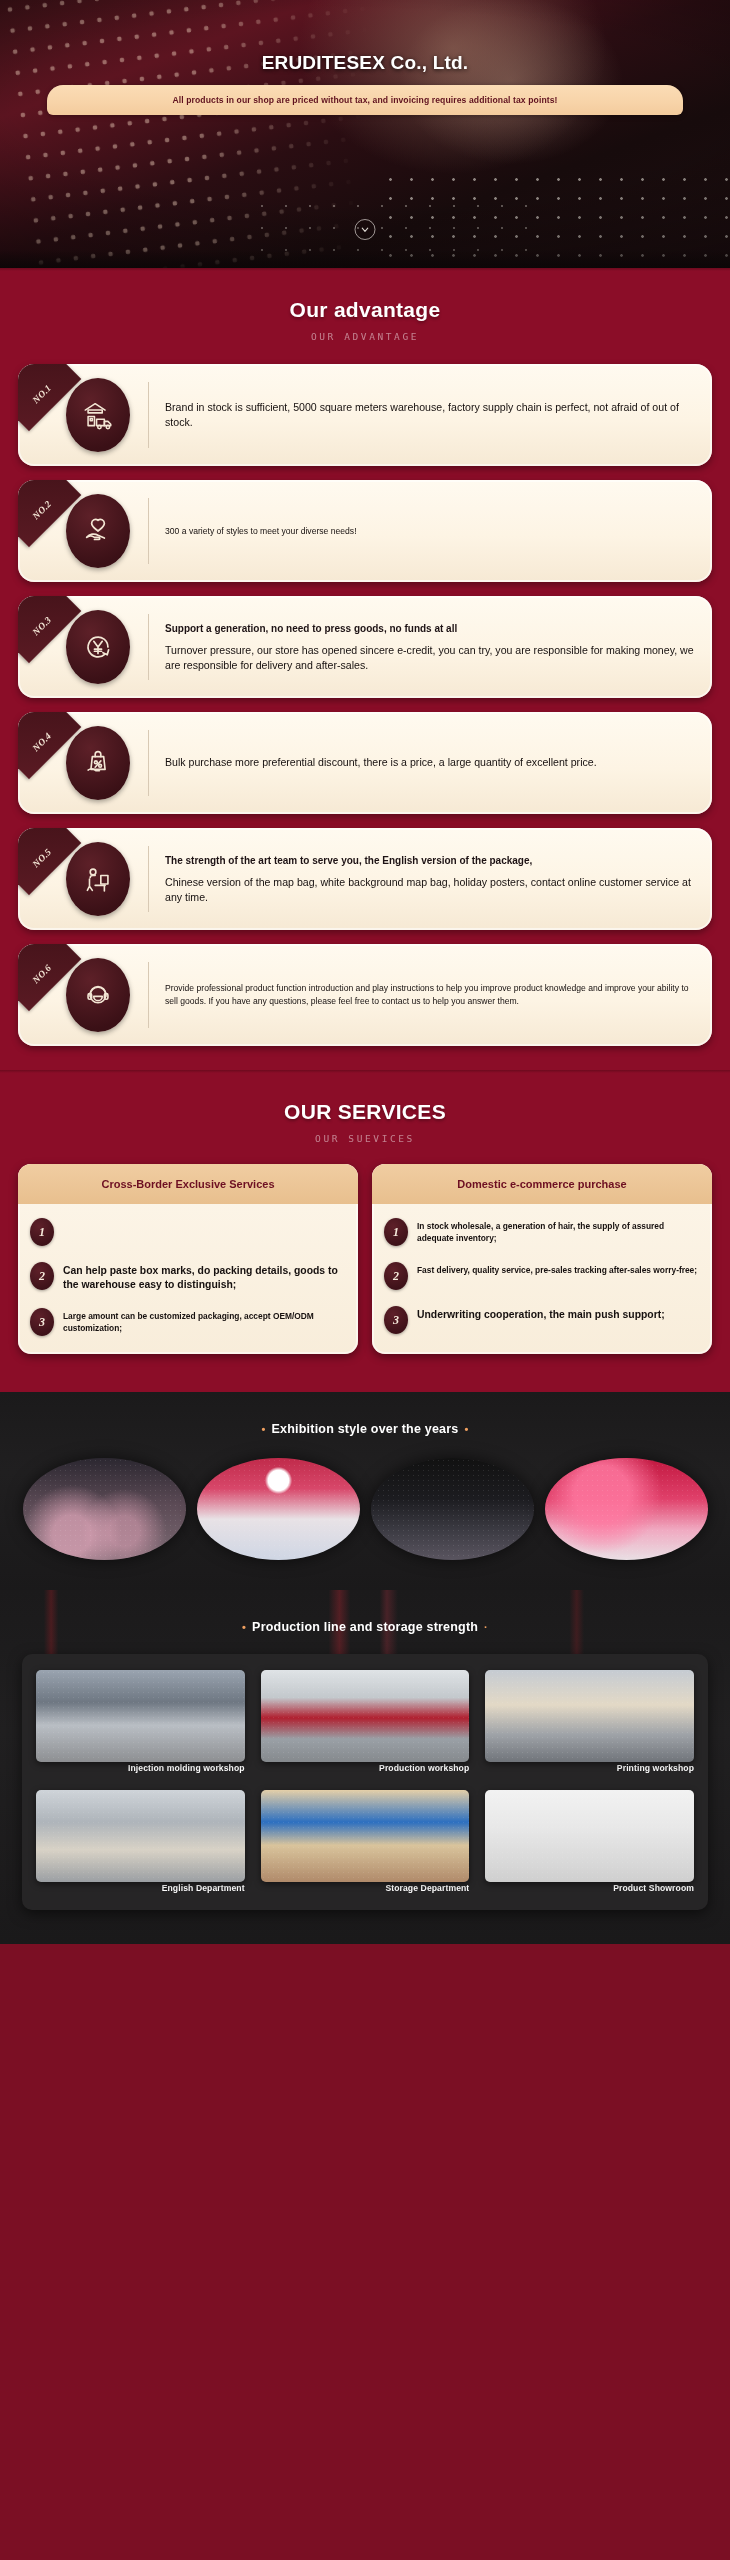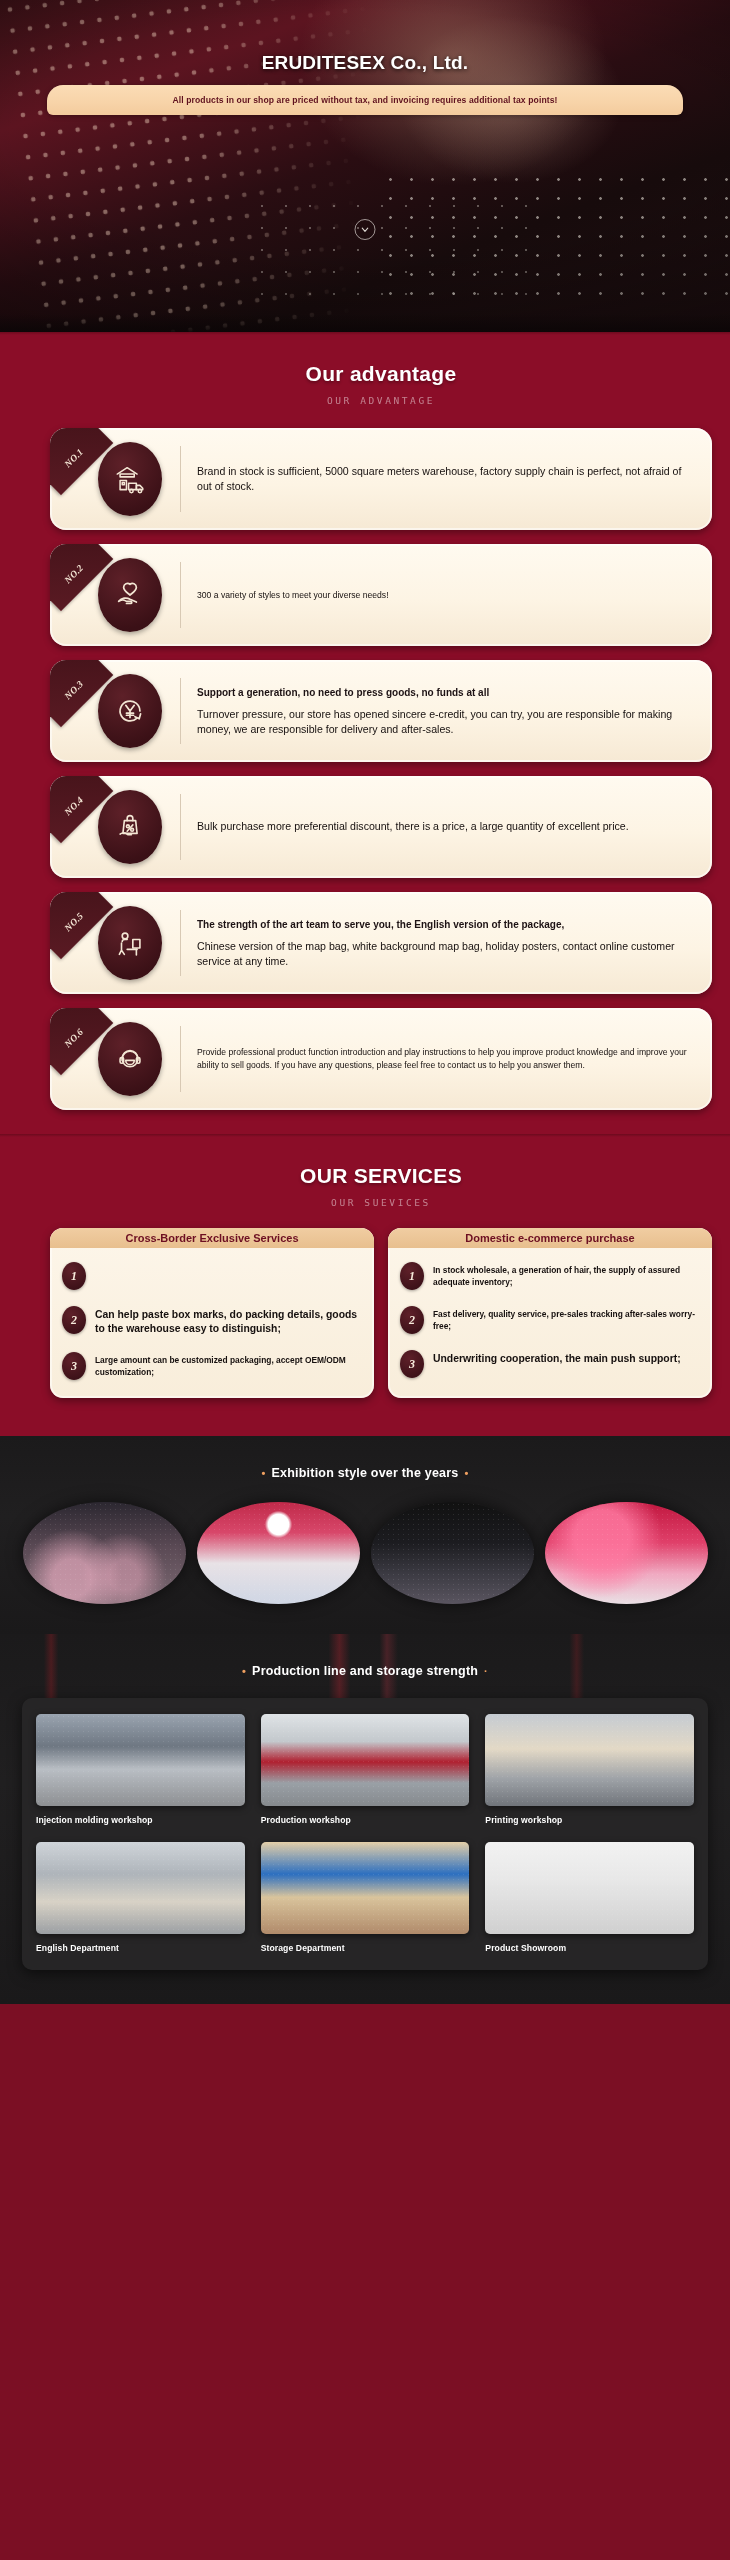--- a/index.html
+++ b/index.html
@@ -8,21 +8,21 @@
     font-family:"Liberation Sans", sans-serif;
     background:#7b0f24;
     width:730px;
     overflow-x:hidden;
   }
 
   
   .hero {
     position:relative;
     width:730px;
-    height:332px;
+    height:268px;
     overflow:hidden;
     background:#1a0d0e;
   }
   .hero-photo {
     position:absolute; inset:0;
     background:
       radial-gradient(ellipse 220px 180px at 62% 18%, rgba(160,120,100,.55), transparent 70%),
       radial-gradient(ellipse 160px 120px at 70% 30%, rgba(200,160,140,.35), transparent 70%),
       linear-gradient(160deg,#3a1116 0%, #5c1420 22%, #2a0d12 48%, #170b0c 70%, #1d0e10 100%);
   }
@@ -80,21 +80,21 @@
     display:flex; align-items:center; justify-content:center;
     color:rgba(240,236,230,.9);
     font-size:10px; line-height:1;
   }
   .hero-bottom-fade {
     position:absolute; left:0; bottom:0; width:100%; height:18px;
     background:linear-gradient(180deg, rgba(12,6,7,0), rgba(12,6,7,.92));
   }
 
   
-  .sec-red { background:#8b0d28; padding-bottom:4px; position:relative;padding-left:32px; }
+  .sec-red { background:#8b0d28; padding-bottom:4px; position:relative; }
   .sec-red::before{
     content:""; position:absolute; left:0; top:0; width:100%; height:3px;
     background:linear-gradient(180deg,#6d0a1e,#8b0d28);
   }
   .sec-title {
     text-align:center;
     color:#fff;
     font-size:21px;
     font-weight:bold;
     letter-spacing:.3px;
@@ -185,21 +185,21 @@
     padding:20px 18px 34px 18px;
   }
   .svc-card {
     flex:1 1 0;
     border-radius:13px;
     overflow:hidden;
     background:linear-gradient(180deg,#fdf6ea 0%, #f8edda 100%);
     box-shadow:0 3px 8px rgba(0,0,0,.4), inset 0 0 0 2px rgba(255,255,255,.5);
   }
   .svc-head {
-    height:20px;
+    height:40px;
     display:flex; align-items:center; justify-content:center;
     background:linear-gradient(180deg,#f0cda2 0%, #e8bf8e 100%);
     color:#6d0f22;
     font-size:11px;
     font-weight:bold;
     text-align:right;
     padding:0 6px;
   }
   .svc-body { padding:14px 12px 16px 12px; }
   .svc-item { display:flex; gap:9px; margin-bottom:16px; align-items:flex-start; }
@@ -285,22 +285,22 @@
     width:100%; height:92px;
     border-radius:5px;
     overflow:hidden;
     position:relative;
     box-shadow:0 2px 6px rgba(0,0,0,.5);
   }
   .prod-label {
     color:#fff;
     font-size:8.6px;
     font-weight:bold;
-    text-align:left;
-    padding-top:9px;
+    text-align:right;
+    padding-top:1px;
     padding-bottom:3px;
     letter-spacing:.1px;
   }
 
   
   .p-expo1{background:
       radial-gradient(circle at 30% 75%, rgba(230,170,190,.7) 0 14%, transparent 36%),
       radial-gradient(circle at 62% 72%, rgba(220,160,180,.6) 0 12%, transparent 34%),
       linear-gradient(180deg,#2b2730 0%, #5b4a55 45%, #7d6b74 100%);}
   .p-expo2{background:

